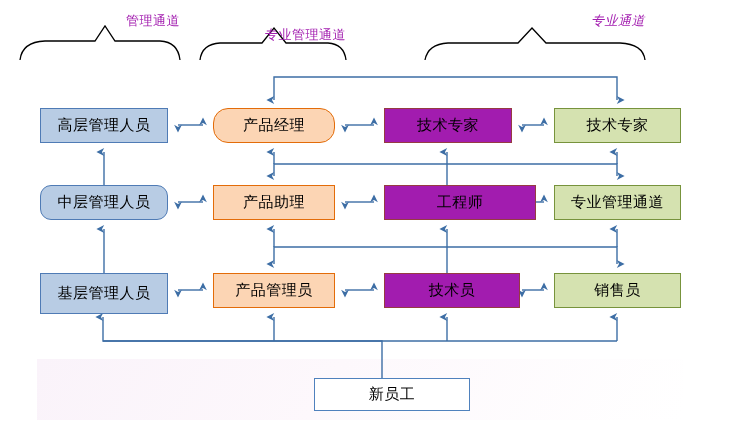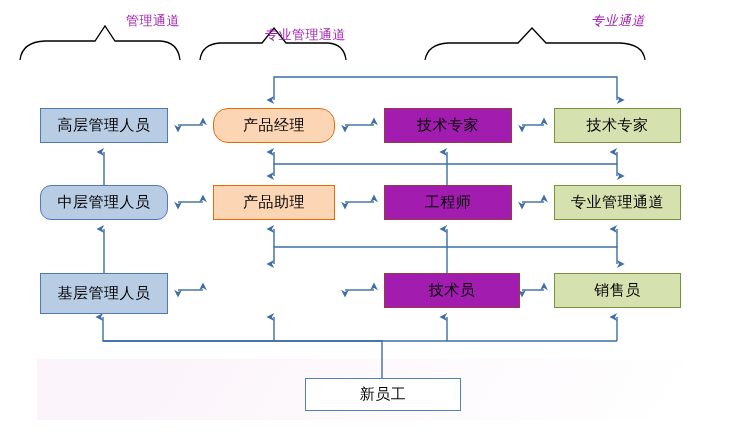--- a/index.html
+++ b/index.html
@@ -124,22 +124,23 @@
   <div class="brace-label" style="left:200px; top:26px; width:146px;">专业管理通道</div>
   <div class="brace-label" style="left:425px; top:12px; width:220px;font-style:italic;">专业通道</div>
 
   <div class="node n-mgmt" style="left:40px; top:108px; width:128px; height:35px;">高层管理人员</div>
   <div class="node n-prod" style="left:213px; top:108px; width:122px; height:35px;border-radius:15px;">产品经理</div>
   <div class="node n-tech" style="left:384px; top:108px; width:128px; height:35px;">技术专家</div>
   <div class="node n-sales" style="left:554px; top:108px; width:127px; height:35px;">技术专家</div>
 
   <div class="node n-mgmt" style="left:40px; top:185px; width:128px; height:35px;border-radius:11px;">中层管理人员</div>
   <div class="node n-prod" style="left:213px; top:185px; width:122px; height:35px;">产品助理</div>
-  <div class="node n-tech" style="left:384px; top:185px; width:128px; height:35px;">工程师</div>
+  <div class="node n-tech" style="left:384px; top:185px; width:152px; height:35px;">工程师</div>
   <div class="node n-sales" style="left:554px; top:185px; width:127px; height:35px;">专业管理通道</div>
 
   <div class="node n-mgmt" style="left:40px; top:273px; width:128px; height:41px;">基层管理人员</div>
+  <div class="node n-prod" style="left:213px; top:273px; width:122px; height:35px;">产品管理员</div>
   <div class="node n-tech" style="left:384px; top:273px; width:136px; height:35px;">技术员</div>
   <div class="node n-sales" style="left:554px; top:273px; width:127px; height:35px;">销售员</div>
 
-  <div class="node n-plain" style="left:305px; top:378px; width:156px; height:33px;">新员工</div>
+  <div class="node n-plain" style="left:314px; top:378px; width:156px; height:33px;">新员工</div>
 
 </div>
 
 </body></html>

